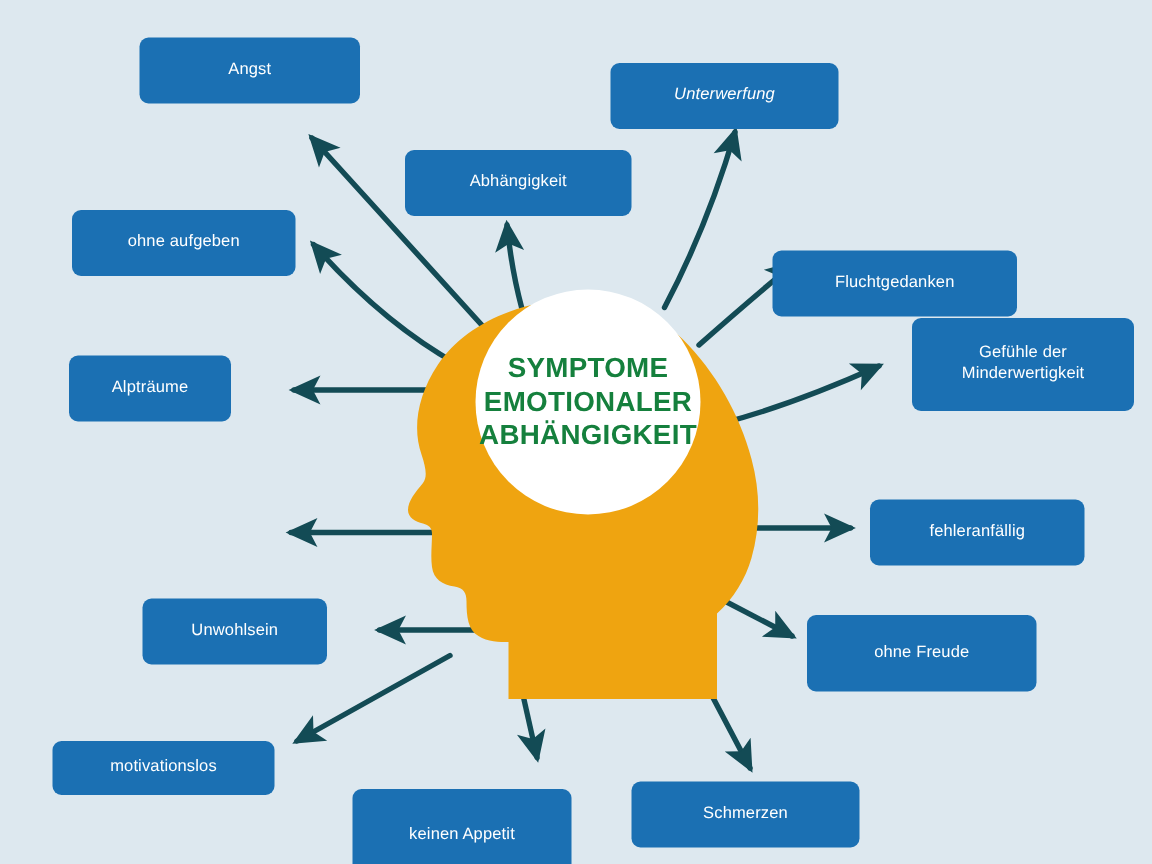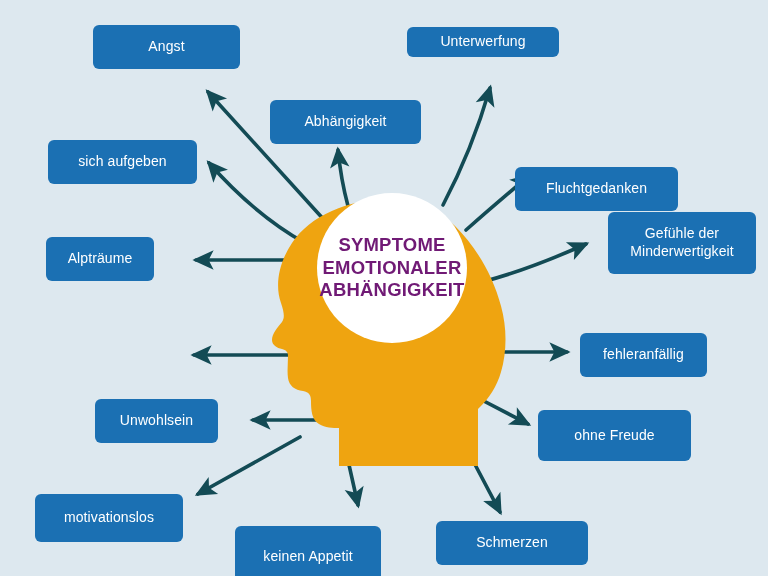--- a/index.html
+++ b/index.html
@@ -33,34 +33,34 @@
     left: 0; top: 0;
     width: 768px;
     height: 576px;
     z-index: 3;
   }
   .label-box {
     position: absolute;
     background: #1b70b3;
     color: #ffffff;
     border-radius: 6px;
-    font-size: 14px;
+    font-size: 11px;
     line-height: 1.26;
     letter-spacing: .1px;
     display: flex;
     align-items: center;
     justify-content: center;
     text-align: center;
     box-sizing: border-box;
     padding: 6px 14px;
     white-space: pre-line;
   }
   .brain-text {
     position: absolute;
-    color: #701a75;
+    color: #15803d;
     font-weight: bold;
     font-size: 18.5px;
     line-height: 1.22;
     letter-spacing: .2px;
     text-align: center;
     white-space: pre-line;
     z-index: 4;
   }
 </style>
 </head>
@@ -114,28 +114,28 @@
     </path>
     <circle cx="392" cy="268" r="75" fill="#ffffff"></circle>
   </svg>
 
   <div class="brain-text" style="left:312px; top:234px; width:160px;">SYMPTOME
 EMOTIONALER
 ABHÄNGIGKEIT</div>
 
   <div id="label-layer">
       <div class="label-box" style="left: 93px; top: 25px; width: 147px; height: 44px;">Angst</div>
-      <div class="label-box" style="left: 407px; top: 27px; width: 152px; height: 30px;">Unterwerfung</div>
+      <div class="label-box" style="left: 407px; top: 42px; width: 152px; height: 44px; font-style: italic;">Unterwerfung</div>
       <div class="label-box" style="left: 270px; top: 100px; width: 151px; height: 44px;">Abhängigkeit</div>
       <div class="label-box" style="left: 515px; top: 119px; width: 163px; height: 44px; margin-top: 48px;">Fluchtgedanken</div>
-      <div class="label-box" style="left: 48px; top: 140px; width: 149px; height: 44px;">sich aufgeben</div>
+      <div class="label-box" style="left: 48px; top: 140px; width: 149px; height: 44px;">ohne aufgeben</div>
       <div class="label-box" style="left: 608px; top: 212px; width: 148px; height: 62px;">Gefühle der
 Minderwertigkeit</div>
       <div class="label-box" style="left: 46px; top: 237px; width: 108px; height: 44px;">Alpträume</div>
-      <div class="label-box" style="left: 580px; top: 333px; width: 127px; height: 44px;">fehleranfällig</div>
+      <div class="label-box" style="left: 580px; top: 333px; width: 143px; height: 44px;">fehleranfällig</div>
       <div class="label-box" style="left: 95px; top: 399px; width: 123px; height: 44px;">Unwohlsein</div>
       <div class="label-box" style="left: 538px; top: 410px; width: 153px; height: 51px;">ohne Freude</div>
-      <div class="label-box" style="left: 35px; top: 494px; width: 148px; height: 48px;">motivationslos</div>
+      <div class="label-box" style="left: 35px; top: 494px; width: 148px; height: 36px;">motivationslos</div>
       <div class="label-box" style="left: 235px; top: 526px; width: 146px; height: 61px; text-align: right;">keinen Appetit</div>
-      <div class="label-box" style="left: 436px; top: 521px; width: 152px; height: 44px;">Schmerzen</div>
+      <div class="label-box" style="left: 421px; top: 521px; width: 152px; height: 44px;">Schmerzen</div>
     </div>
 
 </div>
 
 </body></html>

